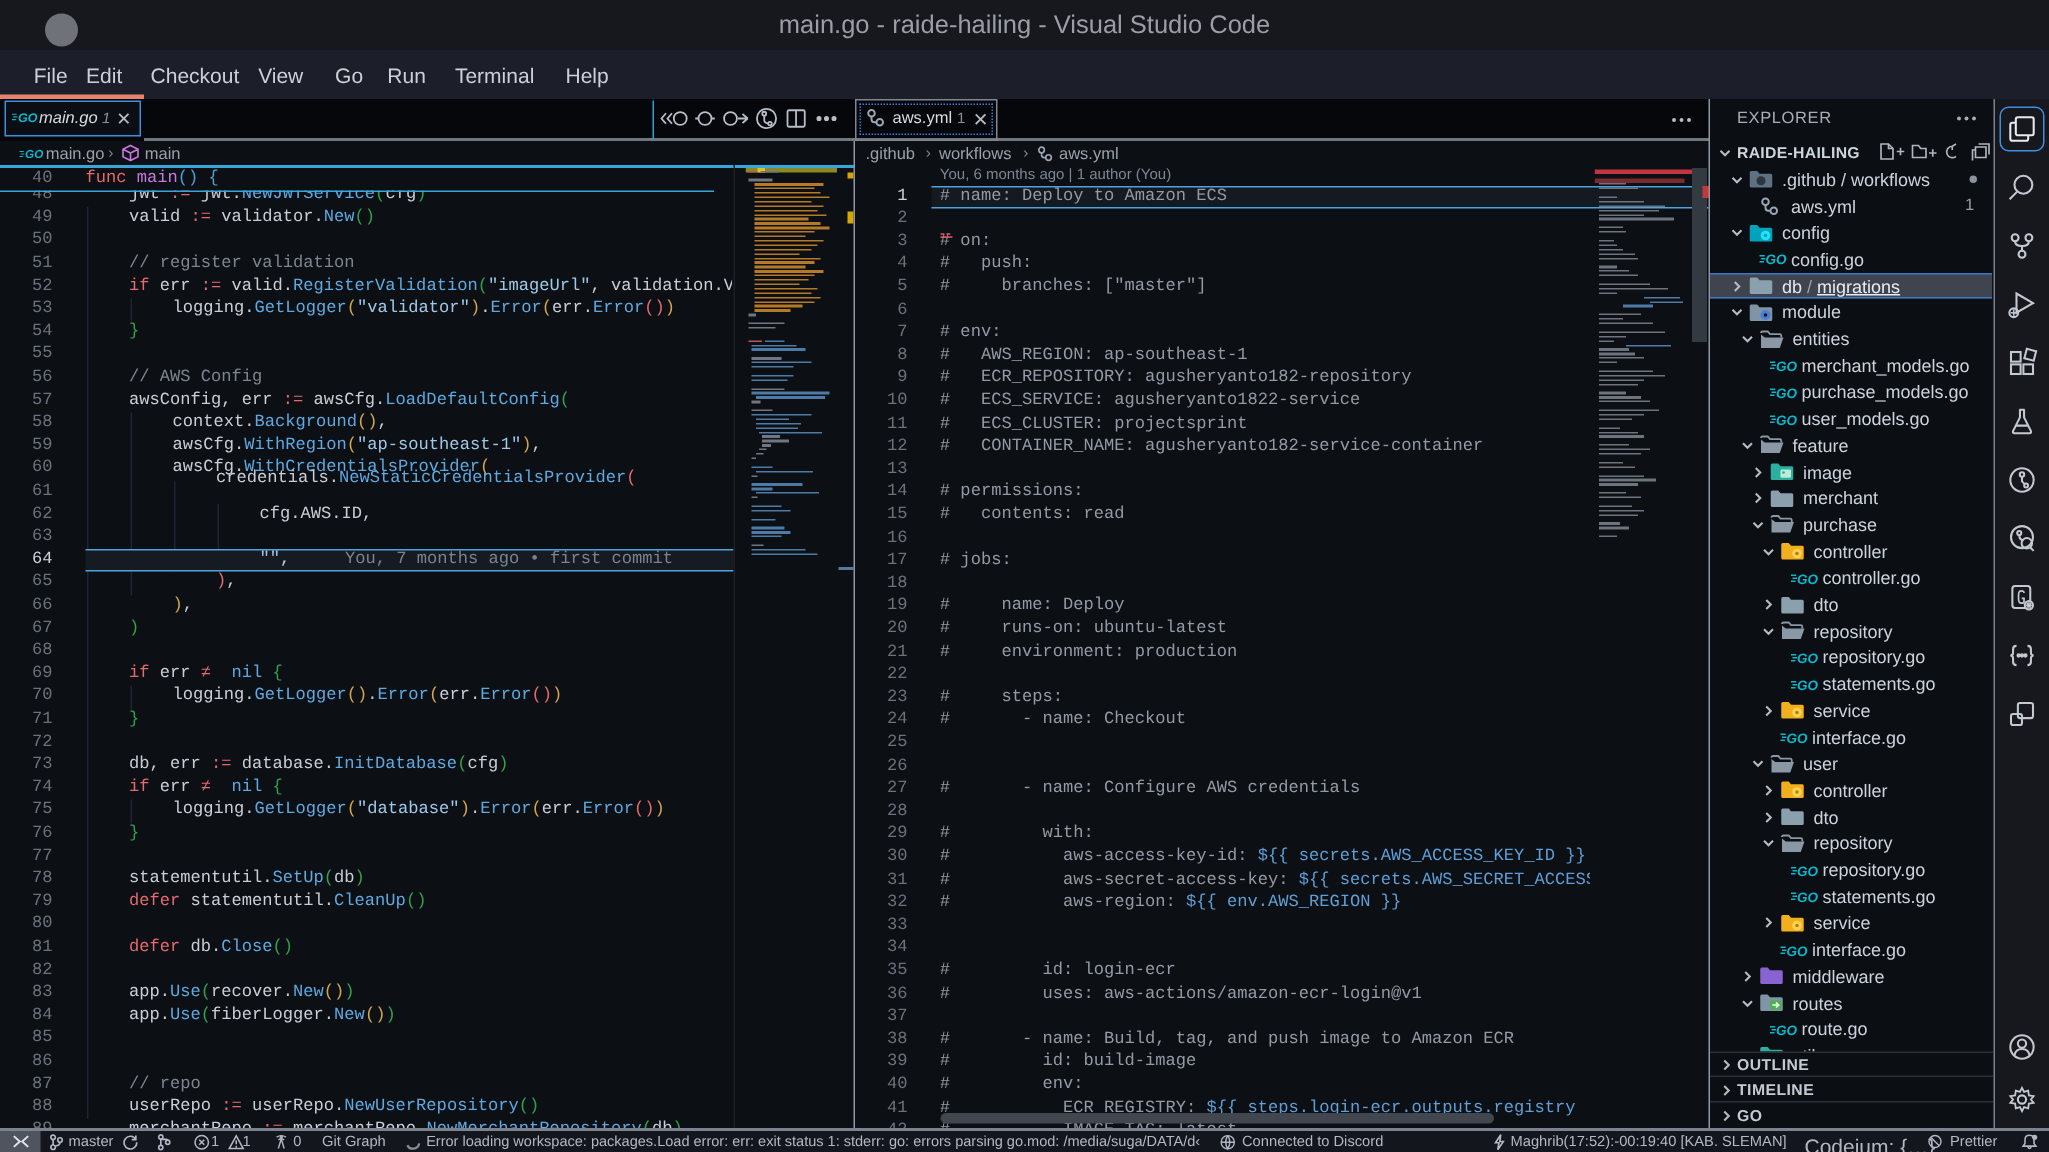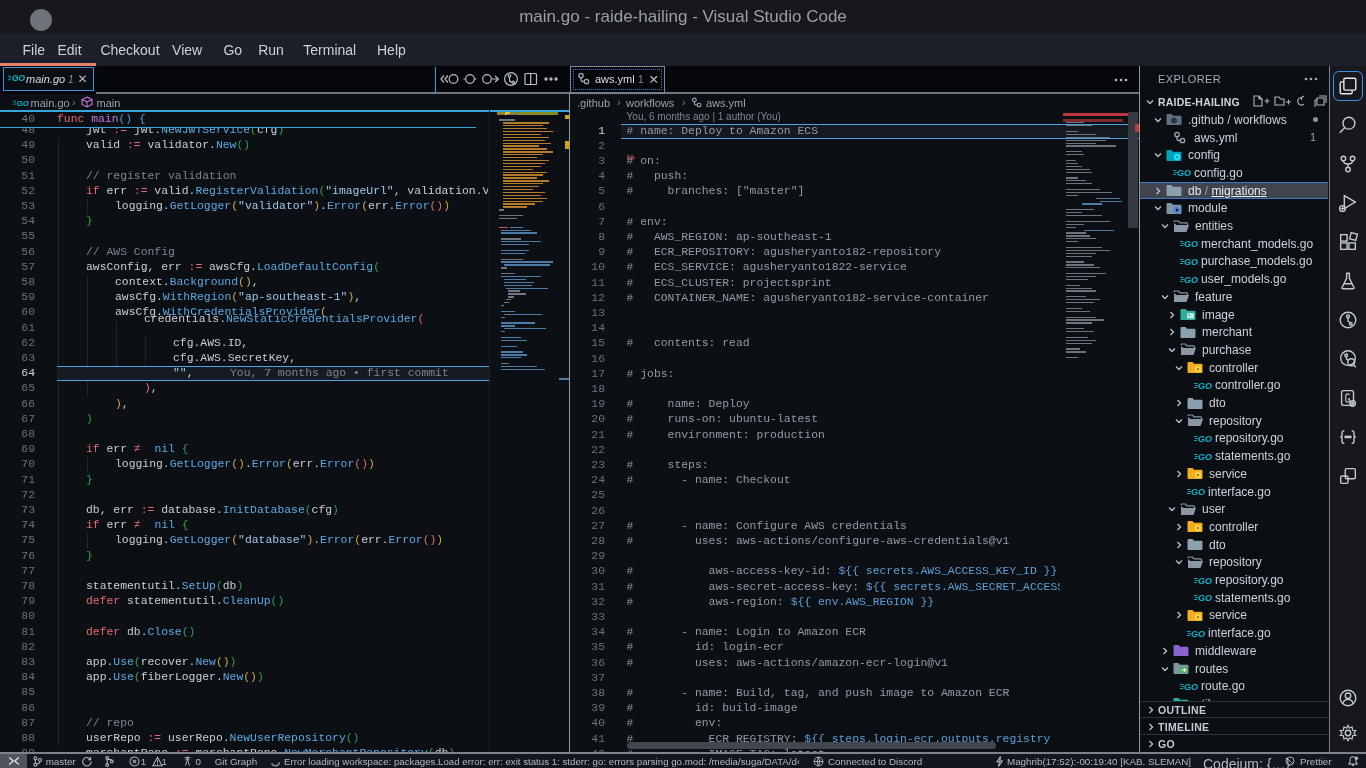--- a/index.html
+++ b/index.html
@@ -116,21 +116,20 @@
 <div class="mono" style="left:115.0px;top:165.0px;width:373.0px;overflow:hidden"><span style="color:#c9ced6">context.</span><span style="color:#5ea9e0">Background</span><span style="color:#d2a74a">()</span><span style="color:#c9ced6">,</span></div>
 <div class="ln" style="left:8px;top:180.2px;width:27px;color:#6b727c">59</div>
 <div class="mono" style="left:115.0px;top:180.2px;width:373.0px;overflow:hidden"><span style="color:#c9ced6">awsCfg.</span><span style="color:#5ea9e0">WithRegion</span><span style="color:#d2a74a">(</span><span style="color:#9fc8e8">"ap-southeast-1"</span><span style="color:#d2a74a">)</span><span style="color:#c9ced6">,</span></div>
 <div class="ln" style="left:8px;top:195.39999999999998px;width:27px;color:#6b727c">60</div>
 <div class="mono" style="left:115.0px;top:195.39999999999998px;width:373.0px;overflow:hidden"><span style="color:#c9ced6">awsCfg.</span><span style="color:#5ea9e0">WithCredentialsProvider</span><span style="color:#d2a74a">(</span></div>
 <div class="ln" style="left:8px;top:210.60000000000002px;width:27px;color:#6b727c">61</div>
 <div class="mono" style="left:144.0px;top:202px;width:344.0px;overflow:hidden"><span style="color:#c9ced6">credentials.</span><span style="color:#5ea9e0">NewStaticCredentialsProvider</span><span style="color:#e5696f">(</span></div>
 <div class="ln" style="left:8px;top:225.79999999999995px;width:27px;color:#6b727c">62</div>
 <div class="mono" style="left:173.0px;top:225.79999999999995px;width:315.0px;overflow:hidden"><span style="color:#c9ced6">cfg.AWS.ID,</span></div>
 <div class="ln" style="left:8px;top:241.0px;width:27px;color:#6b727c">63</div>
-<div class="mono" style="left:173.0px;top:241.0px;width:315.0px;overflow:hidden"><span style="color:#c9ced6">cfg.AWS.SecretKey,</span></div>
 <div class="ln" style="left:8px;top:256.2px;width:27px;color:#cdd3da">64</div>
 <div class="mono" style="left:173.0px;top:256.2px;width:315.0px;overflow:hidden"><span style="color:#9fc8e8">""</span><span style="color:#c9ced6">,</span></div>
 <div class="ln" style="left:8px;top:271.4px;width:27px;color:#6b727c">65</div>
 <div class="mono" style="left:144.0px;top:271.4px;width:344.0px;overflow:hidden"><span style="color:#e5696f">)</span><span style="color:#c9ced6">,</span></div>
 <div class="ln" style="left:8px;top:286.59999999999997px;width:27px;color:#6b727c">66</div>
 <div class="mono" style="left:115.0px;top:286.59999999999997px;width:373.0px;overflow:hidden"><span style="color:#d2a74a">)</span><span style="color:#c9ced6">,</span></div>
 <div class="ln" style="left:8px;top:301.8px;width:27px;color:#6b727c">67</div>
 <div class="mono" style="left:86.0px;top:301.8px;width:402.0px;overflow:hidden"><span style="color:#2fa24b">)</span></div>
 <div class="ln" style="left:8px;top:317.0px;width:27px;color:#6b727c">68</div>
 <div class="ln" style="left:8px;top:332.2px;width:27px;color:#6b727c">69</div>
@@ -282,20 +281,21 @@
 <div class="ln" style="left:7.7999999999999545px;top:135.1px;width:27px;color:#6b727c">9</div>
 <div class="mono" style="left:56.39999999999998px;top:135.1px;width:433.4px;overflow:hidden"><span style="color:#939aa5">#   ECR_REPOSITORY: agusheryanto182-repository</span></div>
 <div class="ln" style="left:7.7999999999999545px;top:150.29999999999995px;width:27px;color:#6b727c">10</div>
 <div class="mono" style="left:56.39999999999998px;top:150.29999999999995px;width:433.4px;overflow:hidden"><span style="color:#939aa5">#   ECS_SERVICE: agusheryanto1822-service</span></div>
 <div class="ln" style="left:7.7999999999999545px;top:165.5px;width:27px;color:#6b727c">11</div>
 <div class="mono" style="left:56.39999999999998px;top:165.5px;width:433.4px;overflow:hidden"><span style="color:#939aa5">#   ECS_CLUSTER: projectsprint</span></div>
 <div class="ln" style="left:7.7999999999999545px;top:180.7px;width:27px;color:#6b727c">12</div>
 <div class="mono" style="left:56.39999999999998px;top:180.7px;width:433.4px;overflow:hidden"><span style="color:#939aa5">#   CONTAINER_NAME: agusheryanto182-service-container</span></div>
 <div class="ln" style="left:7.7999999999999545px;top:195.89999999999998px;width:27px;color:#6b727c">13</div>
 <div class="ln" style="left:7.7999999999999545px;top:211.10000000000002px;width:27px;color:#6b727c">14</div>
+<div class="mono" style="left:56.39999999999998px;top:211.10000000000002px;width:433.4px;overflow:hidden"><span style="color:#939aa5"># permissions:</span></div>
 <div class="ln" style="left:7.7999999999999545px;top:226.29999999999995px;width:27px;color:#6b727c">15</div>
 <div class="mono" style="left:56.39999999999998px;top:226.29999999999995px;width:433.4px;overflow:hidden"><span style="color:#939aa5">#   contents: read</span></div>
 <div class="ln" style="left:7.7999999999999545px;top:241.5px;width:27px;color:#6b727c">16</div>
 <div class="ln" style="left:7.7999999999999545px;top:256.7px;width:27px;color:#6b727c">17</div>
 <div class="mono" style="left:56.39999999999998px;top:256.7px;width:433.4px;overflow:hidden"><span style="color:#939aa5"># jobs:</span></div>
 <div class="ln" style="left:7.7999999999999545px;top:271.9px;width:27px;color:#6b727c">18</div>
 <div class="ln" style="left:7.7999999999999545px;top:287.09999999999997px;width:27px;color:#6b727c">19</div>
 <div class="mono" style="left:56.39999999999998px;top:287.09999999999997px;width:433.4px;overflow:hidden"><span style="color:#939aa5">#     name: Deploy</span></div>
 <div class="ln" style="left:7.7999999999999545px;top:302.3px;width:27px;color:#6b727c">20</div>
 <div class="mono" style="left:56.39999999999998px;top:302.3px;width:433.4px;overflow:hidden"><span style="color:#939aa5">#     runs-on: ubuntu-latest</span></div>
@@ -304,31 +304,30 @@
 <div class="ln" style="left:7.7999999999999545px;top:332.7px;width:27px;color:#6b727c">22</div>
 <div class="ln" style="left:7.7999999999999545px;top:347.9px;width:27px;color:#6b727c">23</div>
 <div class="mono" style="left:56.39999999999998px;top:347.9px;width:433.4px;overflow:hidden"><span style="color:#939aa5">#     steps:</span></div>
 <div class="ln" style="left:7.7999999999999545px;top:363.09999999999997px;width:27px;color:#6b727c">24</div>
 <div class="mono" style="left:56.39999999999998px;top:363.09999999999997px;width:433.4px;overflow:hidden"><span style="color:#939aa5">#       - name: Checkout</span></div>
 <div class="ln" style="left:7.7999999999999545px;top:378.29999999999995px;width:27px;color:#6b727c">25</div>
 <div class="ln" style="left:7.7999999999999545px;top:393.5px;width:27px;color:#6b727c">26</div>
 <div class="ln" style="left:7.7999999999999545px;top:408.70000000000005px;width:27px;color:#6b727c">27</div>
 <div class="mono" style="left:56.39999999999998px;top:408.70000000000005px;width:433.4px;overflow:hidden"><span style="color:#939aa5">#       - name: Configure AWS credentials</span></div>
 <div class="ln" style="left:7.7999999999999545px;top:423.9px;width:27px;color:#6b727c">28</div>
-<div class="mono" style="left:56.39999999999998px;top:423.9px;width:433.4px;overflow:hidden"><span style="color:#939aa5">#         uses: aws-actions/configure-aws-credentials@v1</span></div>
 <div class="ln" style="left:7.7999999999999545px;top:439.0999999999999px;width:27px;color:#6b727c">29</div>
+<div class="mono" style="left:56.39999999999998px;top:439.0999999999999px;width:433.4px;overflow:hidden"><span style="color:#939aa5">#         with:</span></div>
 <div class="ln" style="left:7.7999999999999545px;top:454.29999999999995px;width:27px;color:#6b727c">30</div>
 <div class="mono" style="left:56.39999999999998px;top:454.29999999999995px;width:433.4px;overflow:hidden"><span style="color:#939aa5">#           aws-access-key-id: </span><span style="color:#5d9fd6">${{ secrets.AWS_ACCESS_KEY_ID }}</span><span style="color:#939aa5"></span></div>
 <div class="ln" style="left:7.7999999999999545px;top:469.5px;width:27px;color:#6b727c">31</div>
 <div class="mono" style="left:56.39999999999998px;top:469.5px;width:433.4px;overflow:hidden"><span style="color:#939aa5">#           aws-secret-access-key: </span><span style="color:#5d9fd6">${{ secrets.AWS_SECRET_ACCESS</span><span style="color:#939aa5"></span></div>
 <div class="ln" style="left:7.7999999999999545px;top:484.70000000000005px;width:27px;color:#6b727c">32</div>
 <div class="mono" style="left:56.39999999999998px;top:484.70000000000005px;width:433.4px;overflow:hidden"><span style="color:#939aa5">#           aws-region: </span><span style="color:#5d9fd6">${{ env.AWS_REGION }}</span><span style="color:#939aa5"></span></div>
 <div class="ln" style="left:7.7999999999999545px;top:499.9px;width:27px;color:#6b727c">33</div>
 <div class="ln" style="left:7.7999999999999545px;top:515.0999999999999px;width:27px;color:#6b727c">34</div>
-<div class="mono" style="left:56.39999999999998px;top:515.0999999999999px;width:433.4px;overflow:hidden"><span style="color:#939aa5">#       - name: Login to Amazon ECR</span></div>
 <div class="ln" style="left:7.7999999999999545px;top:530.3px;width:27px;color:#6b727c">35</div>
 <div class="mono" style="left:56.39999999999998px;top:530.3px;width:433.4px;overflow:hidden"><span style="color:#939aa5">#         id: login-ecr</span></div>
 <div class="ln" style="left:7.7999999999999545px;top:545.5px;width:27px;color:#6b727c">36</div>
 <div class="mono" style="left:56.39999999999998px;top:545.5px;width:433.4px;overflow:hidden"><span style="color:#939aa5">#         uses: aws-actions/amazon-ecr-login@v1</span></div>
 <div class="ln" style="left:7.7999999999999545px;top:560.6999999999999px;width:27px;color:#6b727c">37</div>
 <div class="ln" style="left:7.7999999999999545px;top:575.9px;width:27px;color:#6b727c">38</div>
 <div class="mono" style="left:56.39999999999998px;top:575.9px;width:433.4px;overflow:hidden"><span style="color:#939aa5">#       - name: Build, tag, and push image to Amazon ECR</span></div>
 <div class="ln" style="left:7.7999999999999545px;top:591.1px;width:27px;color:#6b727c">39</div>
 <div class="mono" style="left:56.39999999999998px;top:591.1px;width:433.4px;overflow:hidden"><span style="color:#939aa5">#         id: build-image</span></div>
 <div class="ln" style="left:7.7999999999999545px;top:606.3px;width:27px;color:#6b727c">40</div>

